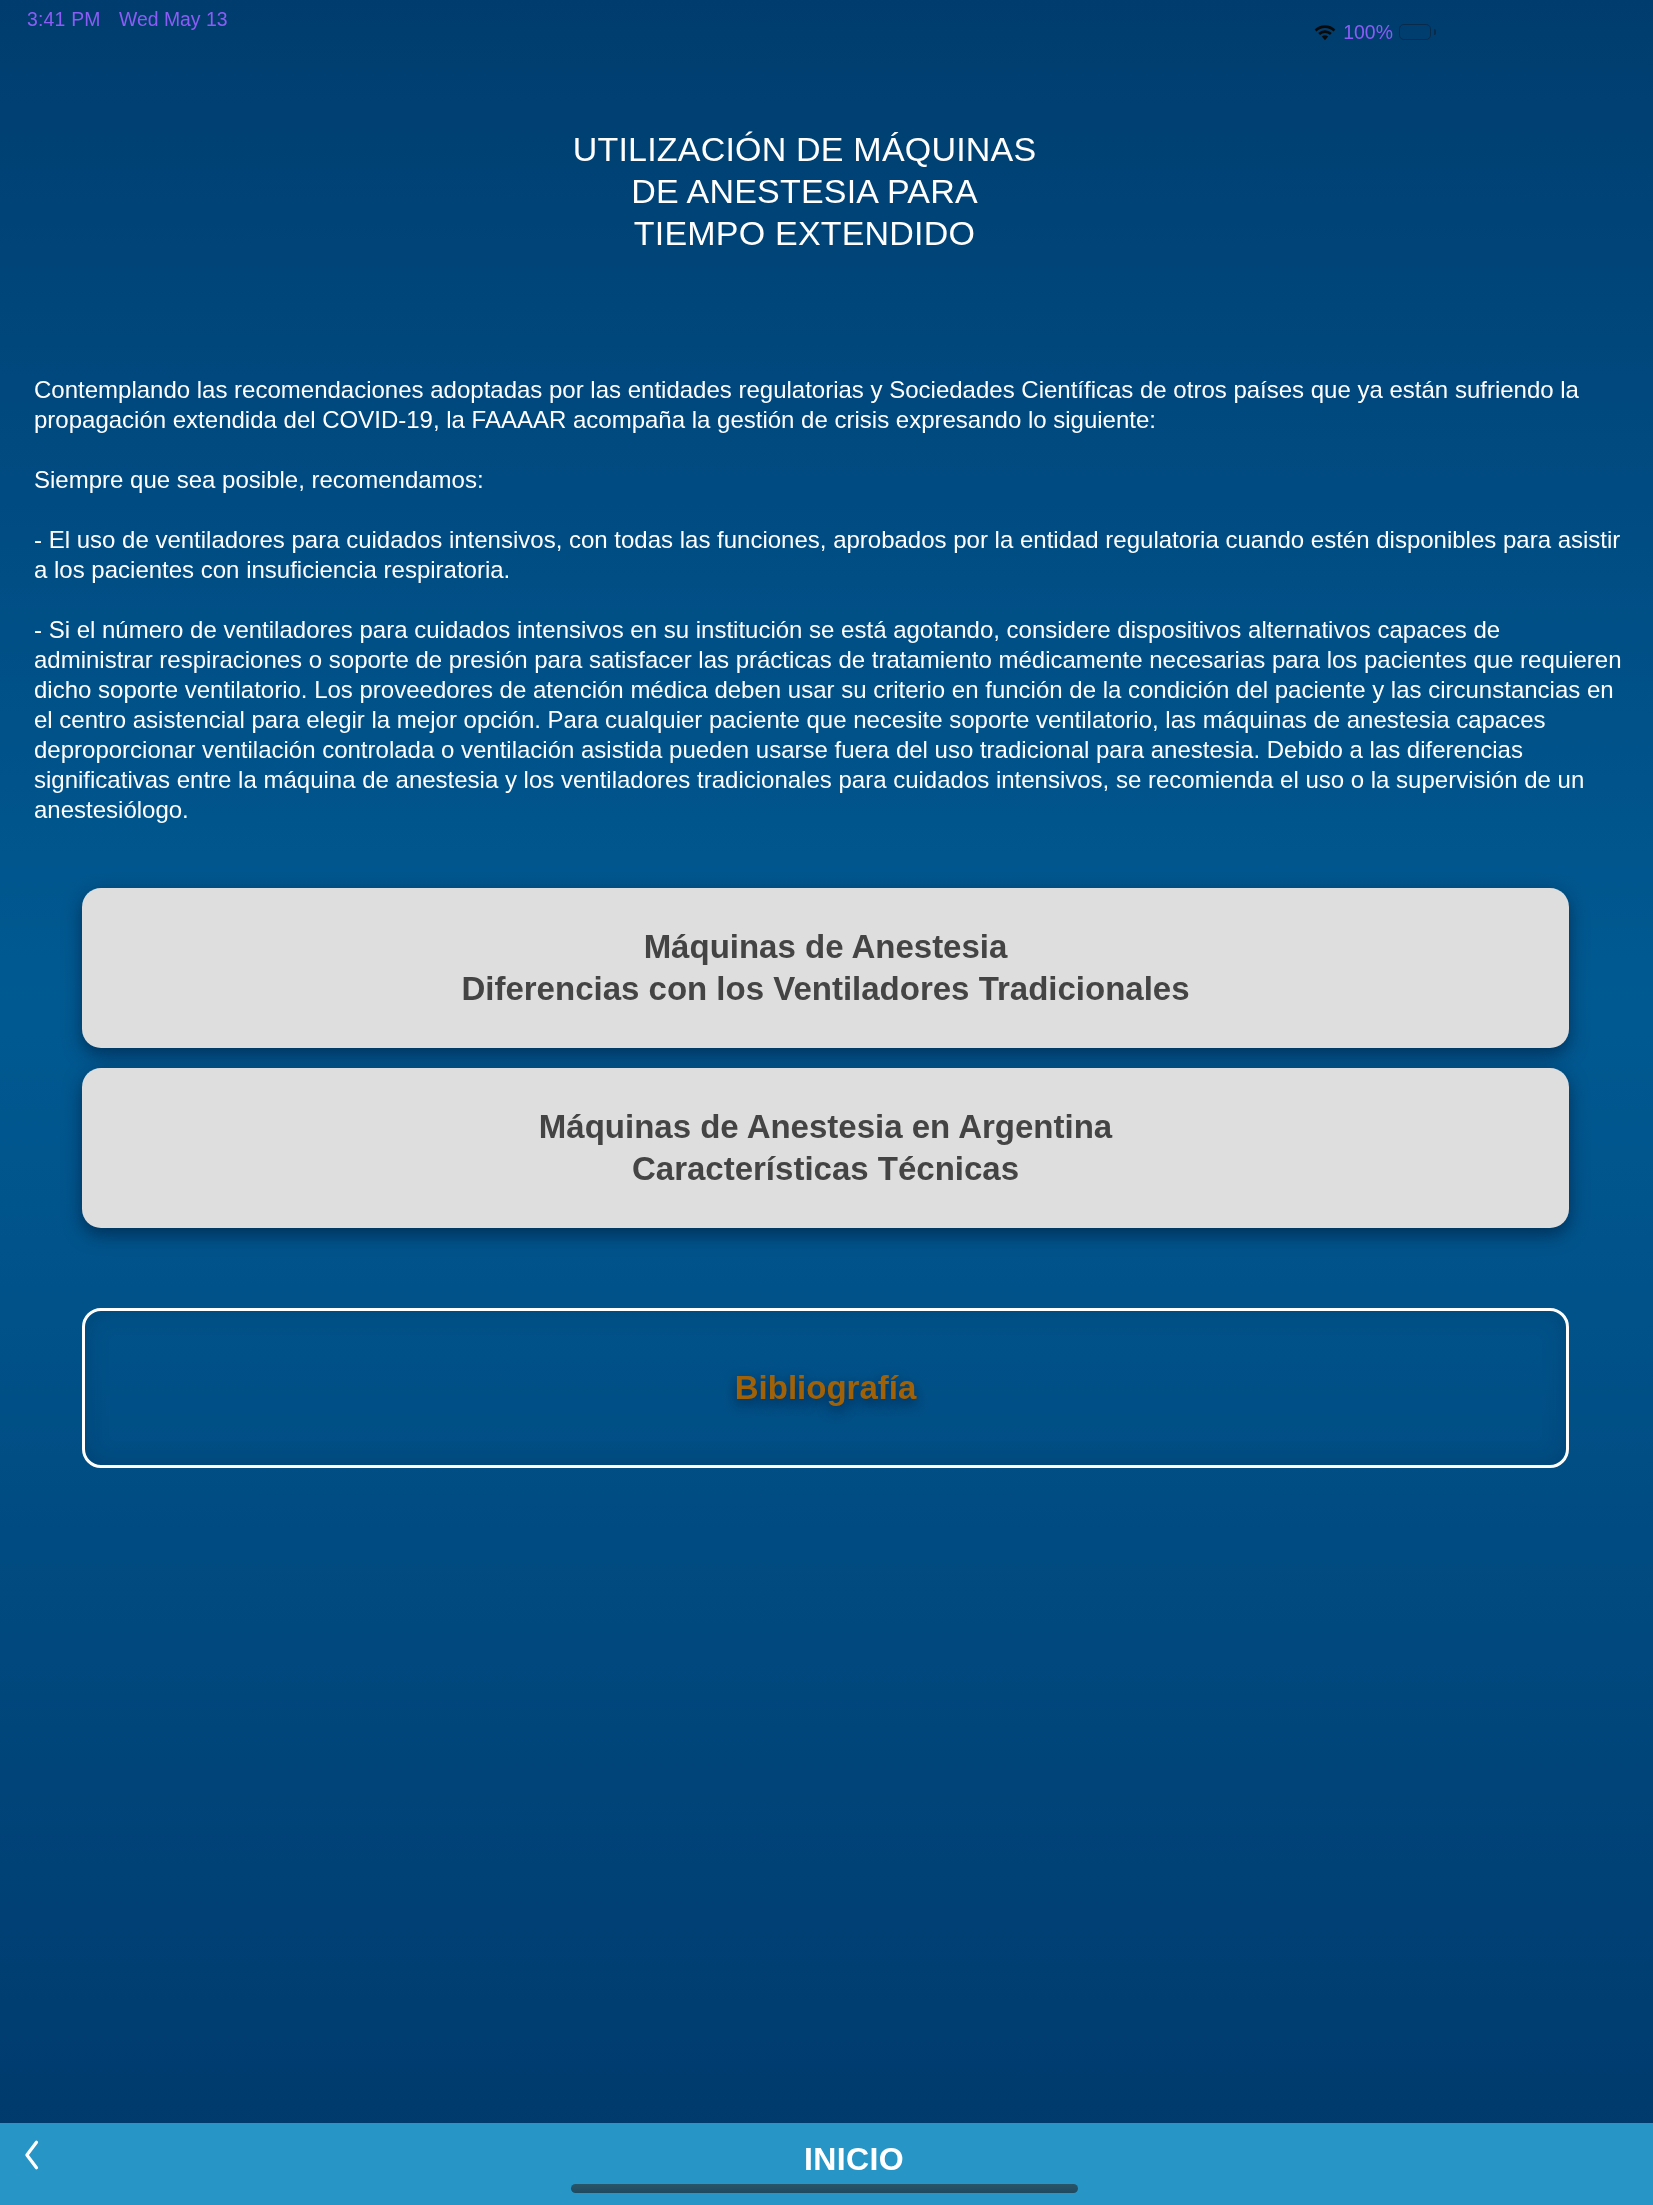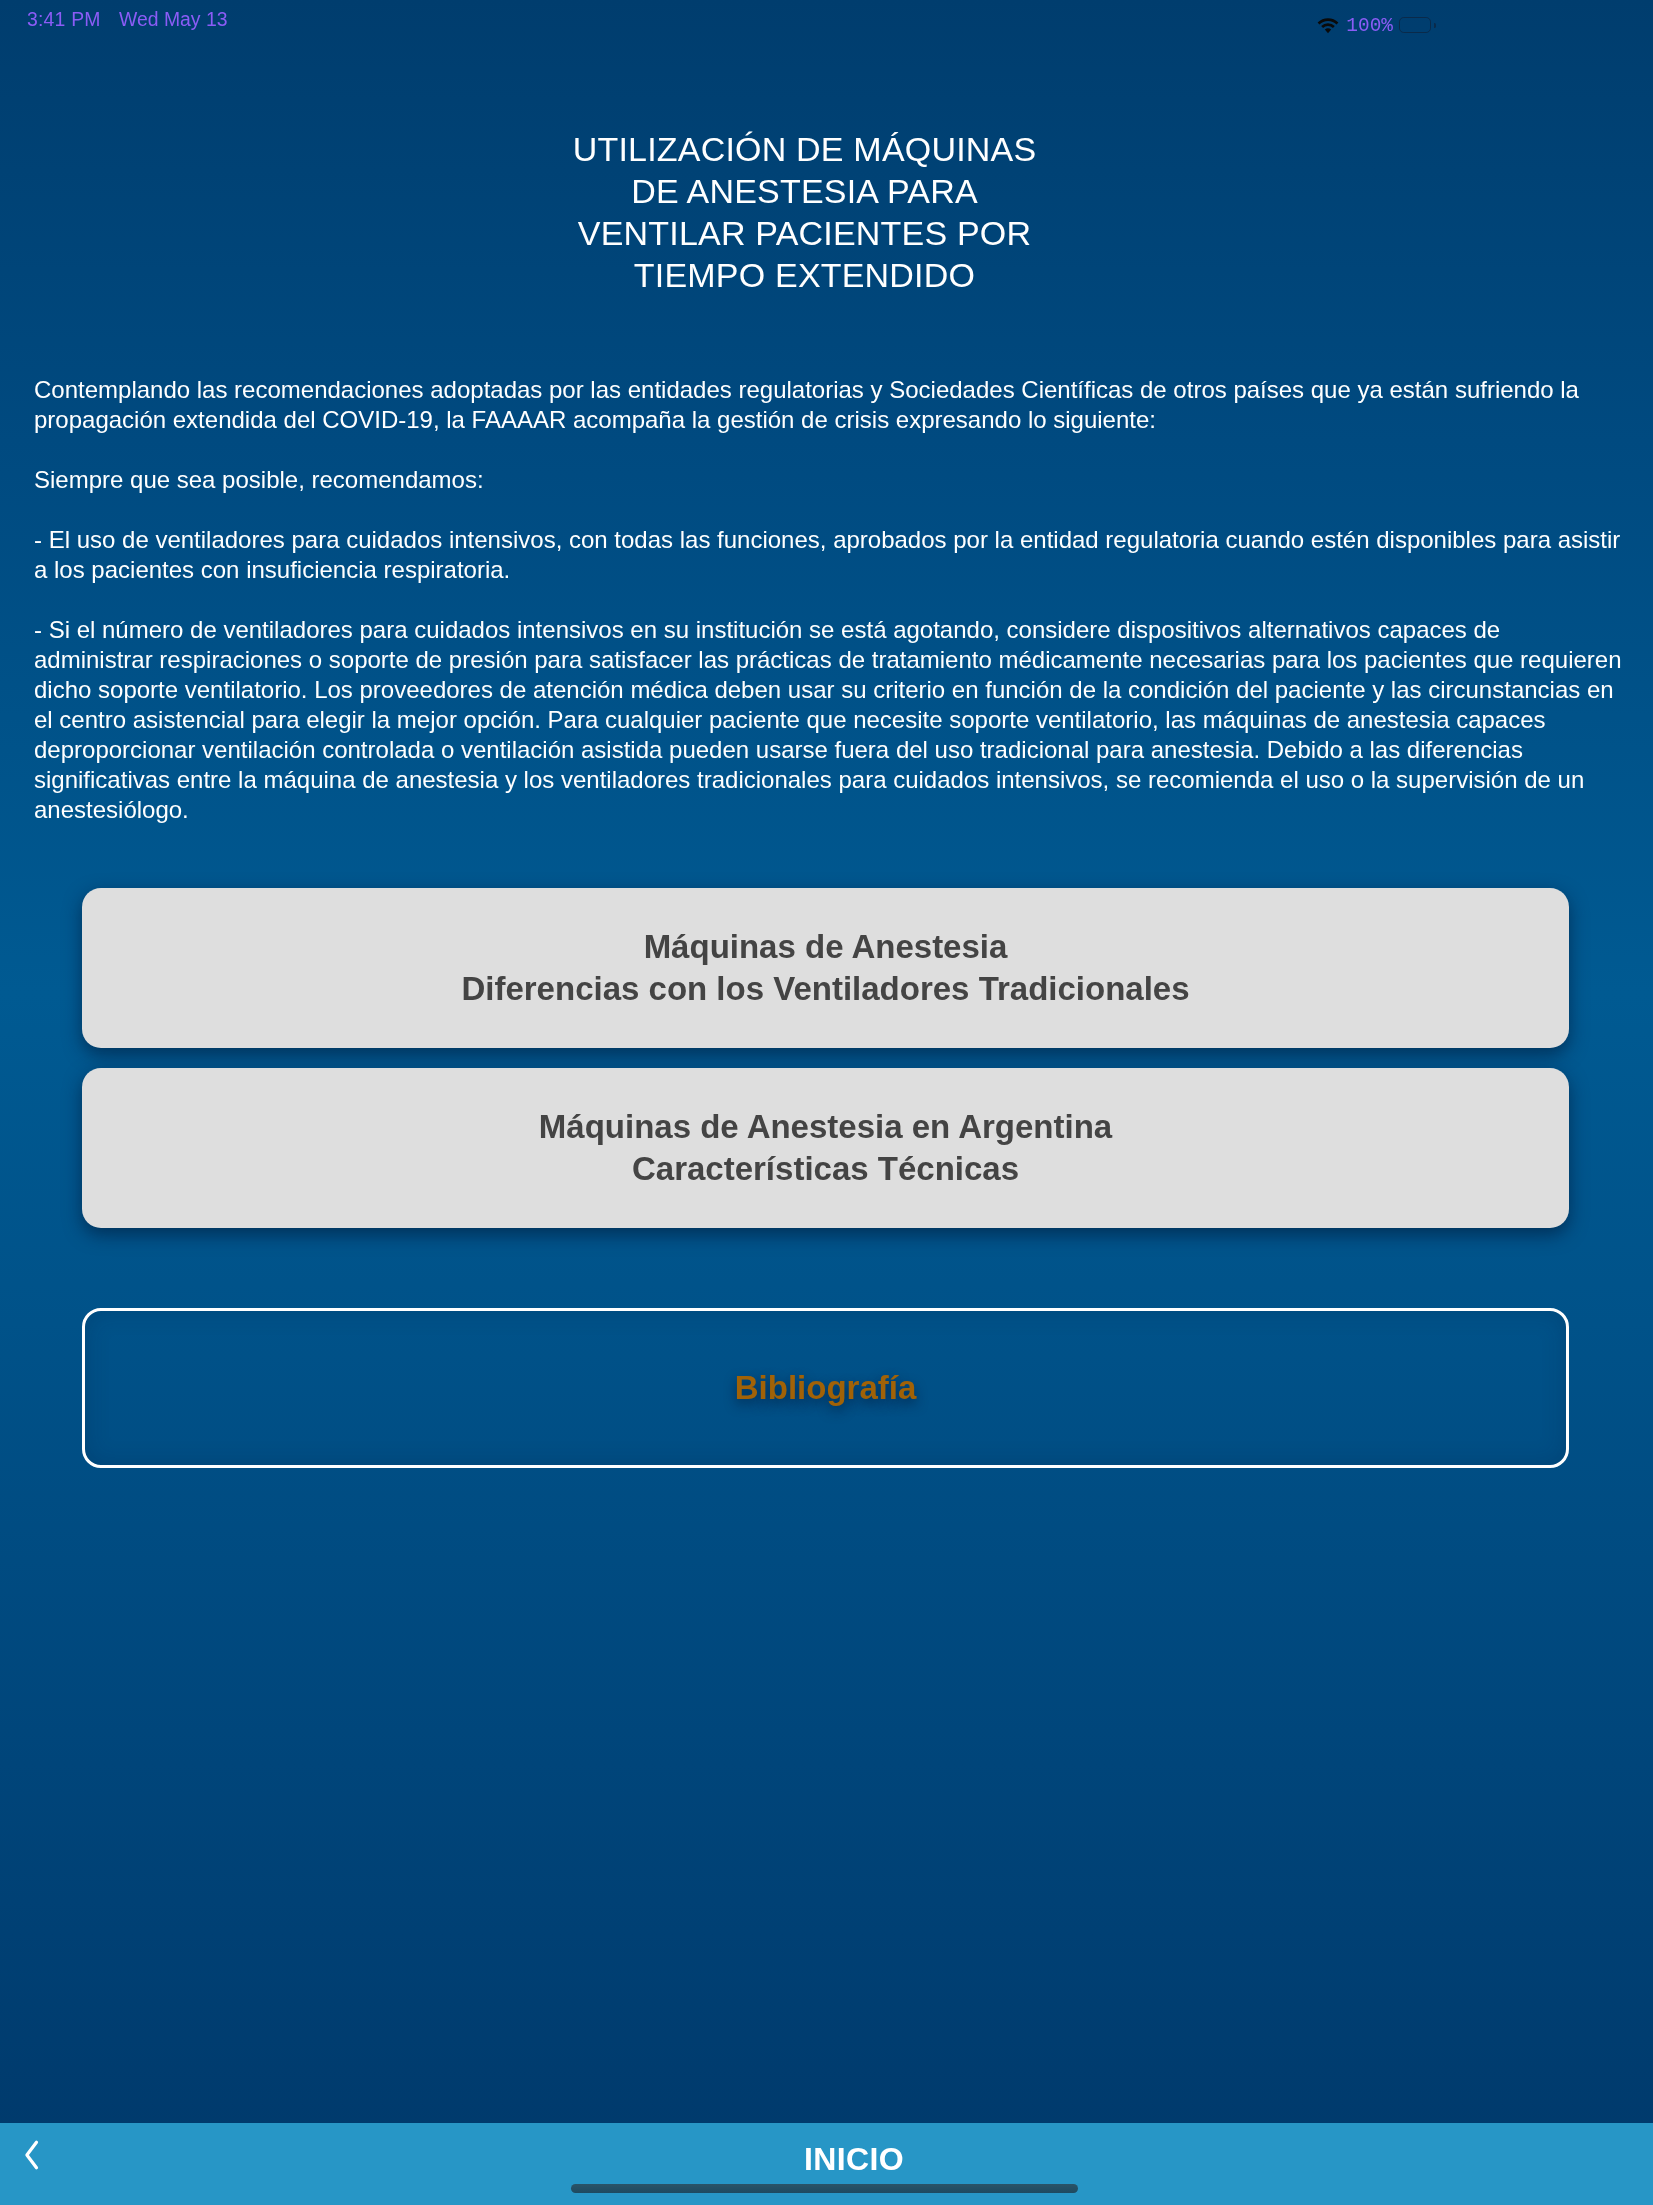--- a/index.html
+++ b/index.html
@@ -30,25 +30,24 @@
     letter-spacing: 0.2px;
   }
   .status-date {
     position: absolute;
     left: 119px;
     top: 8px;
   }
   .status-right {
     position: absolute;
     right: 22.6px;
-    top: 15px;
+    top: 21px;
     display: flex;
     align-items: center;
     gap: 6.5px;
-    font-family: Liberation Mono, monospace;
   }
   .wifi-icon { width: 24px; height: 18px; }
   .battery-icon {
     width: 37px; height: 18px;
     position: relative;
     display: inline-block;
   }
   .battery-body {
     position: absolute;
     left: 0; top: 0;
@@ -190,21 +189,20 @@
     <span class="battery-icon">
       <span class="battery-body"><span class="battery-fill"></span></span>
       <span class="battery-tip"></span>
     </span>
   </div>
 </div>
 
 <h1 class="page-title">
   <span>UTILIZACIÓN DE MÁQUINAS</span>
   <span>DE ANESTESIA PARA</span>
-  <span>VENTILAR PACIENTES POR</span>
   <span>TIEMPO EXTENDIDO</span>
 </h1>
 
 <div class="body-text">
   <p>Contemplando las recomendaciones adoptadas por las entidades regulatorias y Sociedades Científicas de otros países que ya están sufriendo la propagación extendida del COVID-19, la FAAAAR acompaña la gestión de crisis expresando lo siguiente:</p>
   <p>Siempre que sea posible, recomendamos:</p>
   <p>- El uso de ventiladores para cuidados intensivos, con todas las funciones, aprobados por la entidad regulatoria cuando estén disponibles para asistir a los pacientes con insuficiencia respiratoria.</p>
   <p>- Si el número de ventiladores para cuidados intensivos en su institución se está agotando, considere dispositivos alternativos capaces de administrar respiraciones o soporte de presión para satisfacer las prácticas de tratamiento médicamente necesarias para los pacientes que requieren dicho soporte ventilatorio. Los proveedores de atención médica deben usar su criterio en función de la condición del paciente y las circunstancias en el centro asistencial para elegir la mejor opción. Para cualquier paciente que necesite soporte ventilatorio, las máquinas de anestesia capaces deproporcionar ventilación controlada o ventilación asistida pueden usarse fuera del uso tradicional para anestesia. Debido a las diferencias significativas entre la máquina de anestesia y los ventiladores tradicionales para cuidados intensivos, se recomienda el uso o la supervisión de un anestesiólogo.</p>
 </div>
 

